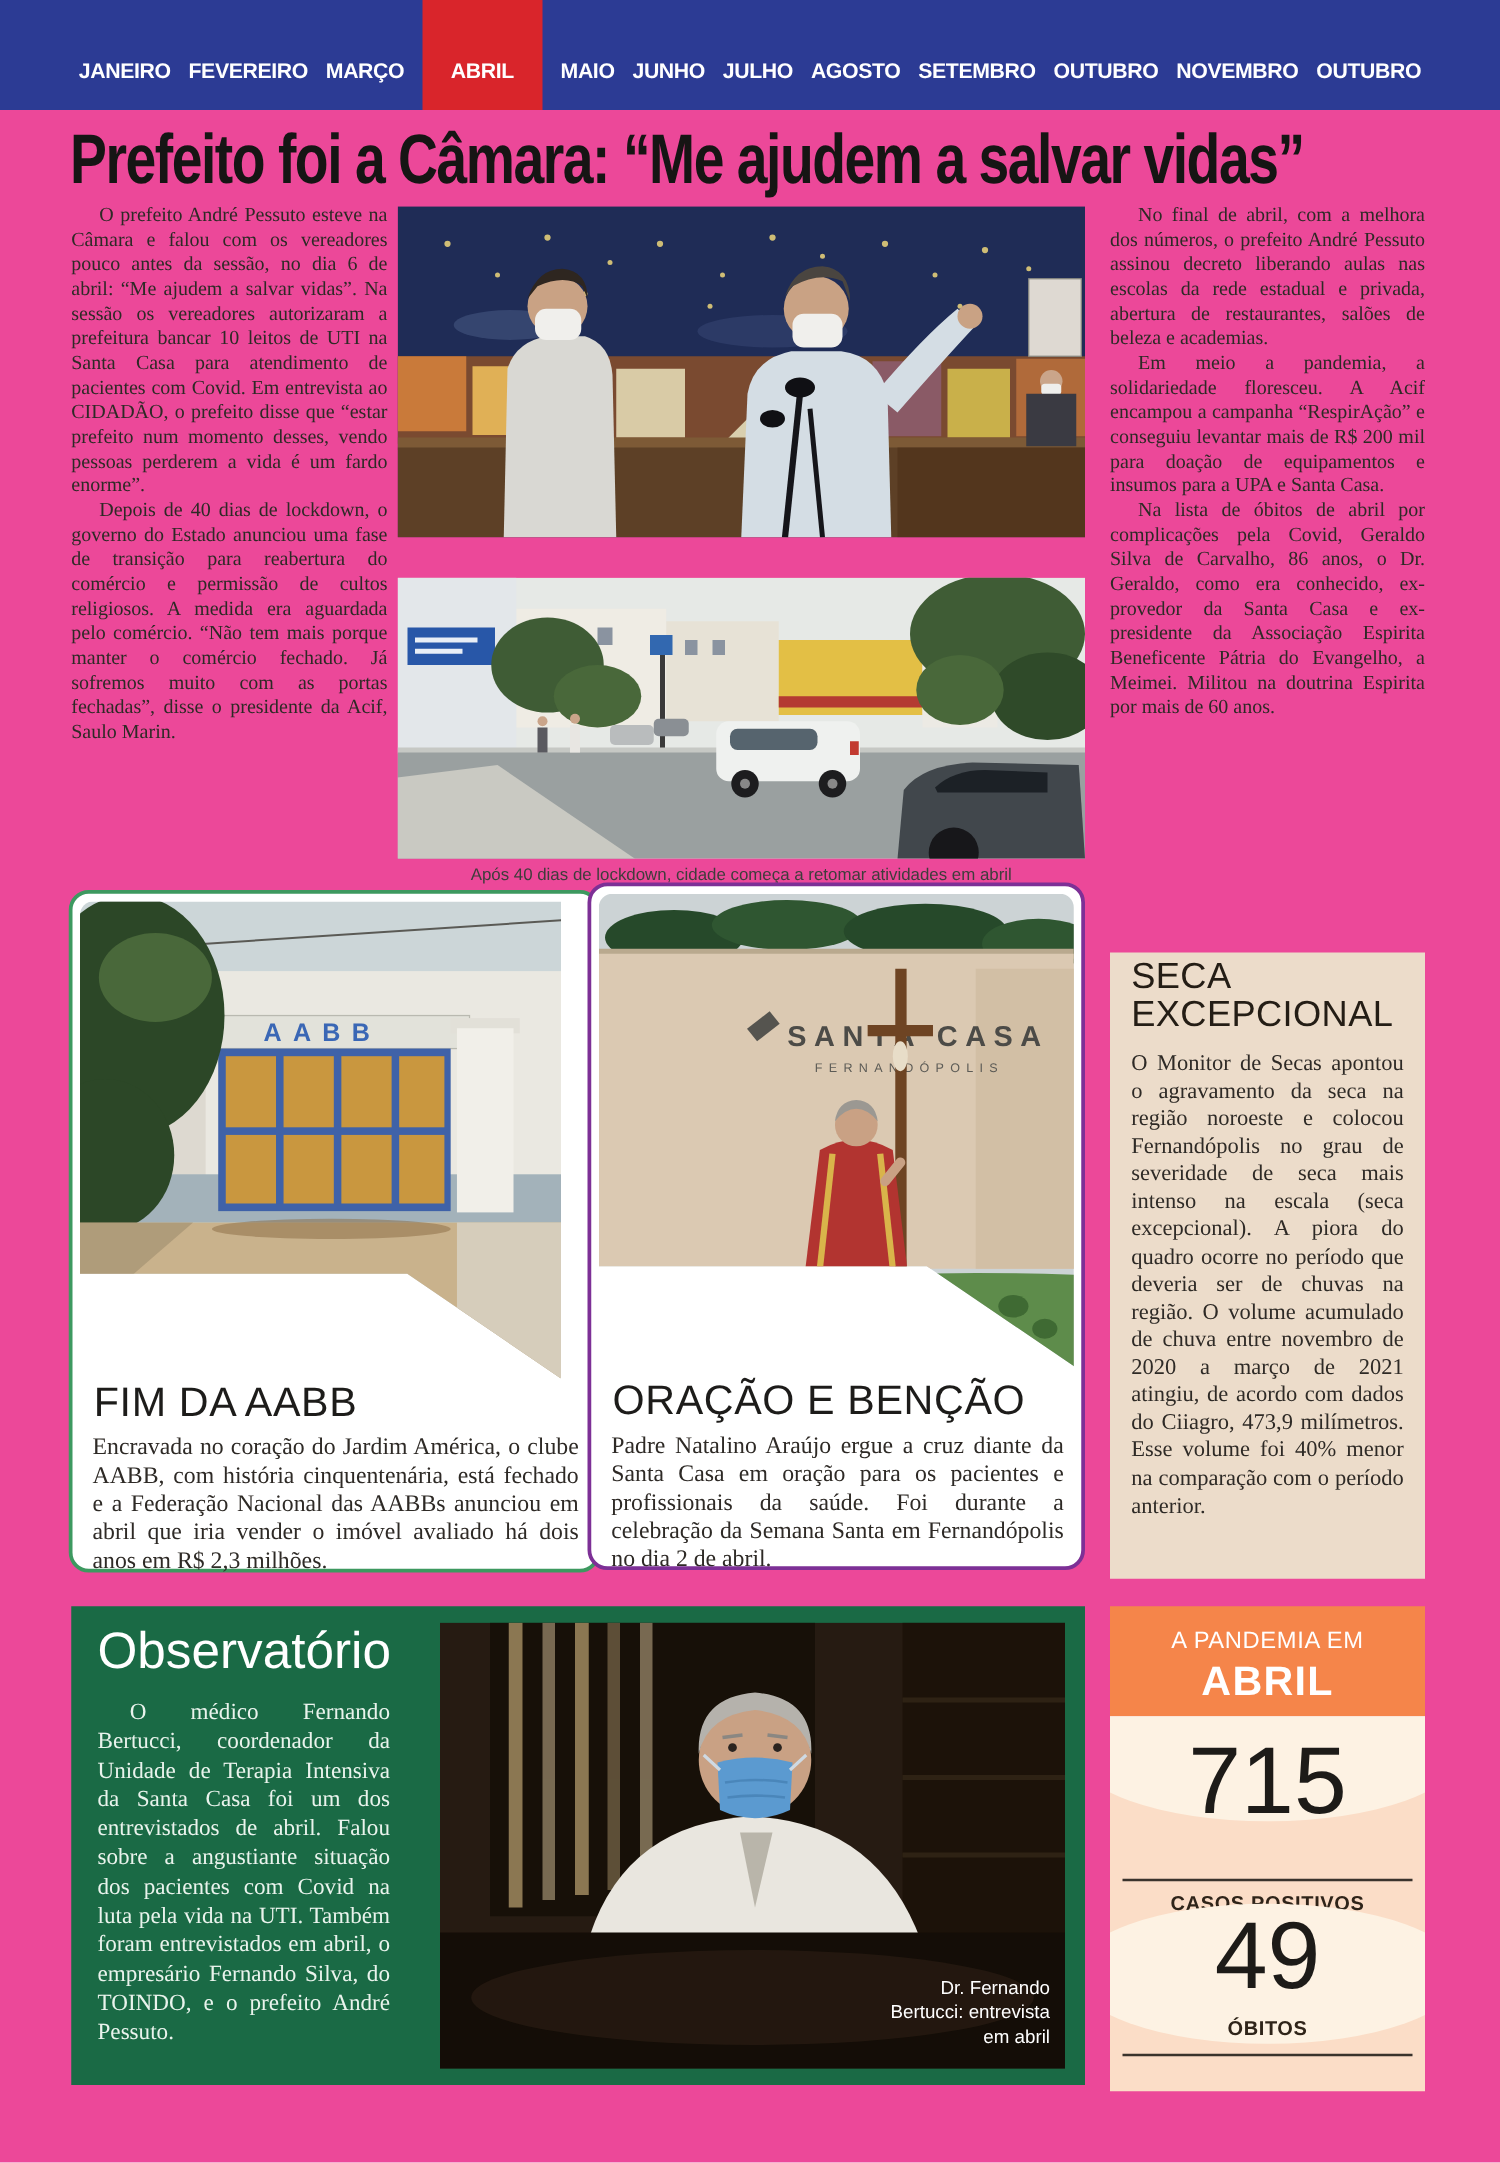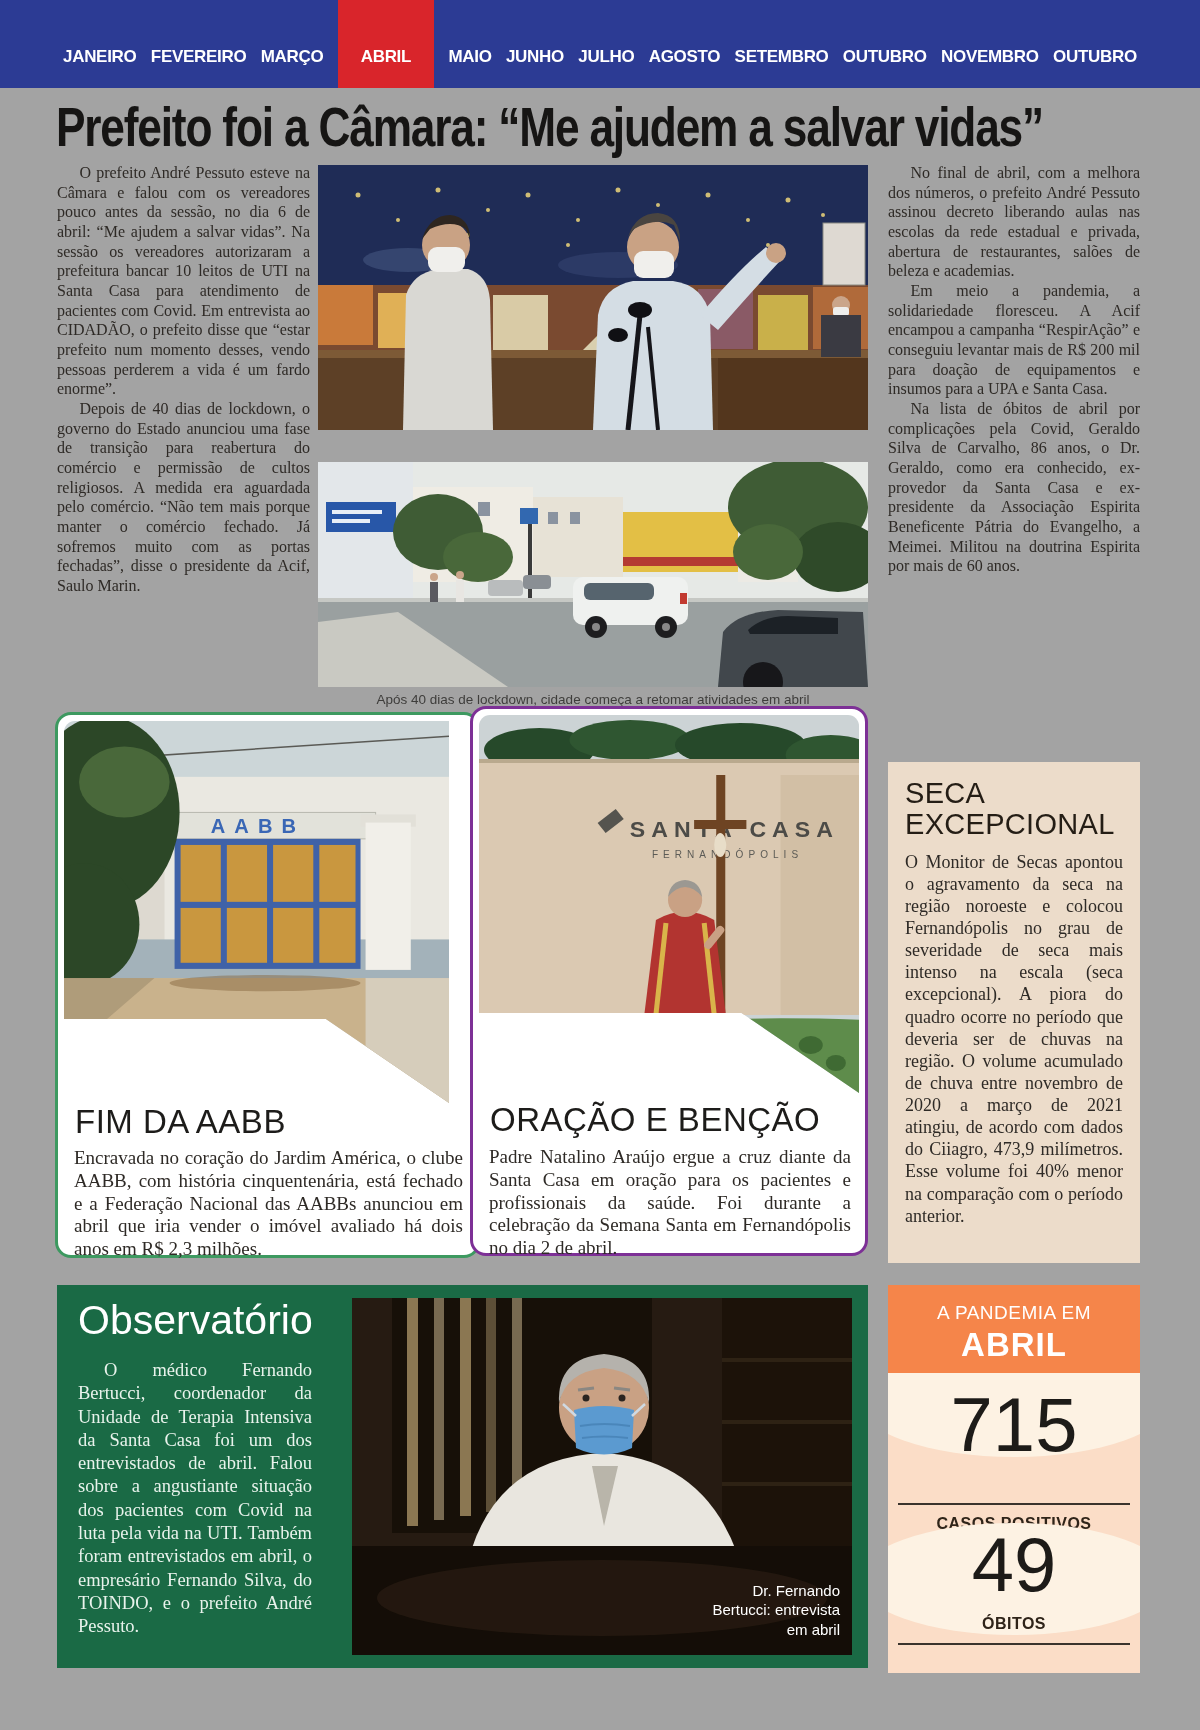--- a/index.html
+++ b/index.html
@@ -1,16 +1,16 @@
 <!DOCTYPE html>
 <html><head>
 <meta charset="utf-8">
 <style>
   html,body{margin:0;padding:0;background:#fff;}
-  .page{position:relative;width:1200px;height:1730px;background:#a3a3a3;overflow:hidden;
+  .page{position:relative;width:1200px;height:1730px;background:#ec4899;overflow:hidden;
         font-family:"Liberation Serif",serif;color:#2e2a26;}
   
   .topbar{position:absolute;left:0;top:0;width:1200px;height:88px;background:#2c3b94;}
   .months{position:absolute;left:63px;top:0;width:1074px;height:100%;display:flex;
           justify-content:space-between;align-items:stretch;}
   .month{display:flex;align-items:center;padding-top:26px;color:#fff;
          font-family:"Liberation Sans",sans-serif;font-weight:700;font-size:17px;
          letter-spacing:-0.3px;white-space:nowrap;}
   .month.active{background:#d9252b;padding-left:23px;padding-right:23px;}
   
@@ -35,21 +35,21 @@
   .boxtitle{position:absolute;left:17px;font-family:"Liberation Sans",sans-serif;
             font-size:33px;font-weight:400;color:#1d1c1a;letter-spacing:0.5px;}
   #aabb-box .boxtitle{top:388px;}
   #oracao-box .boxtitle{top:392px;}
   .boxbody{position:absolute;left:16px;right:14px;font-size:19px;line-height:1.2;
            text-align:justify;color:#2e2a26;}
   #aabb-box .boxbody{top:432px;}
   #oracao-box .boxbody{top:437px;}
   
   #seca-box{position:absolute;left:888px;top:762px;width:252px;height:501px;
-            background:#ecdcca;box-sizing:border-box;padding:16px 17px 0 17px;}
+            background:#ecdcca;box-sizing:border-box;padding:4px 17px 0 17px;}
   #seca-box h3{margin:0 0 10px 0;font-family:"Liberation Sans",sans-serif;font-weight:400;
                font-size:29px;line-height:1.08;color:#241d15;letter-spacing:0.3px;}
   #seca-box .secatext{font-size:18px;line-height:1.23;text-align:justify;color:#2e2a26;}
   
   #obs-box{position:absolute;left:57px;top:1285px;width:811px;height:383px;background:#1a6a45;}
   #obs-title{position:absolute;left:21px;top:12px;font-family:"Liberation Sans",sans-serif;
              font-weight:400;font-size:41px;color:#ffffff;}
   #obs-body{position:absolute;left:21px;top:74px;width:234px;font-size:18.5px;line-height:1.26;
             text-align:justify;color:#e9f3ec;text-indent:1.4em;}
   #obs-photo{position:absolute;right:16px;top:13px;width:500px;height:357px;overflow:hidden;}

